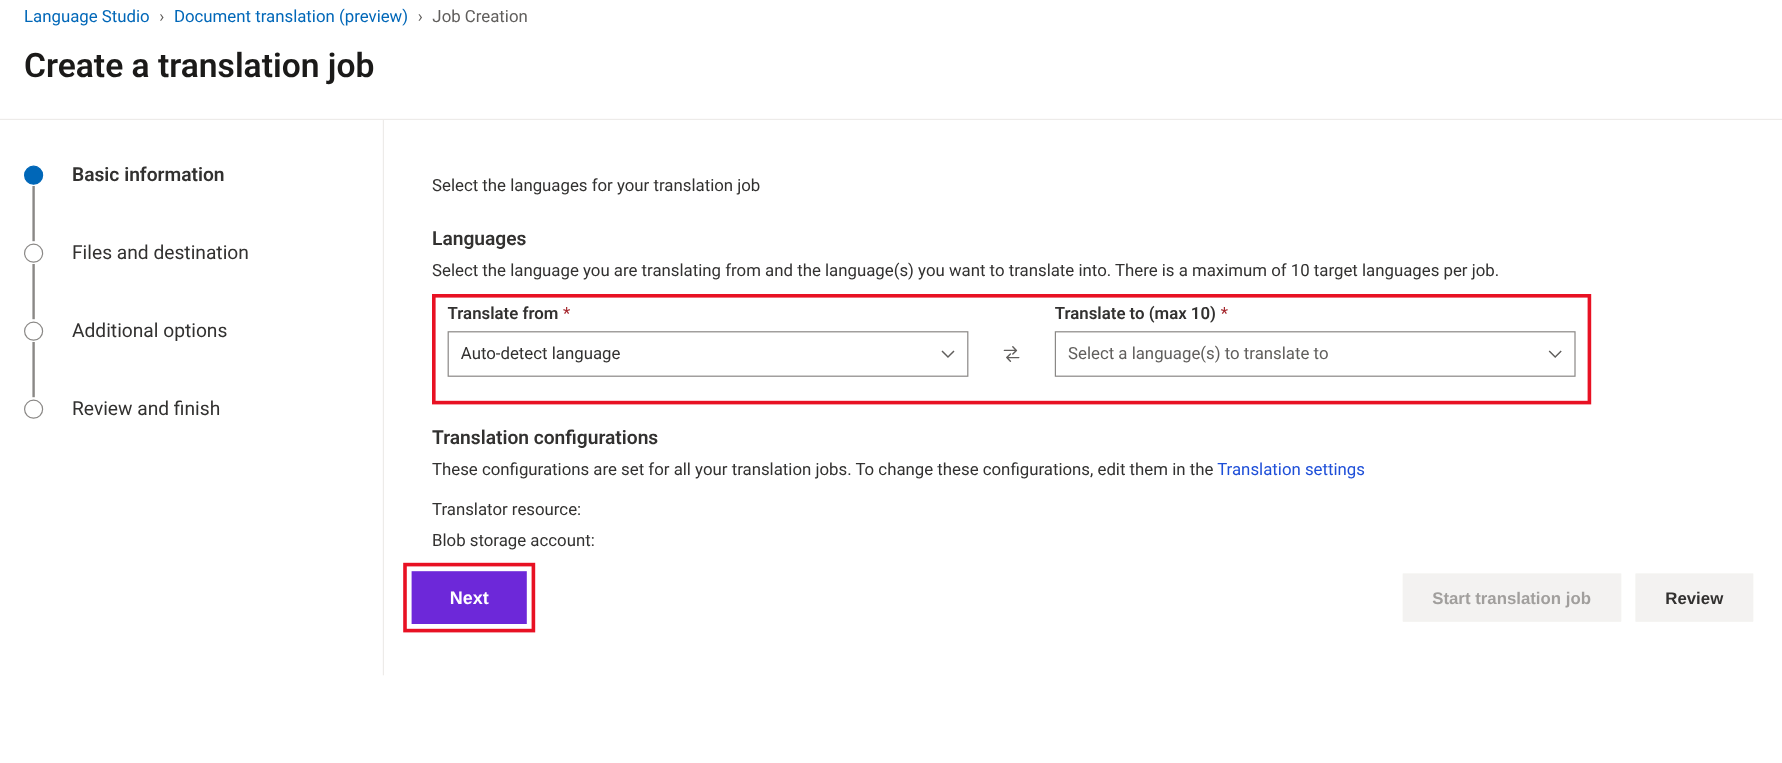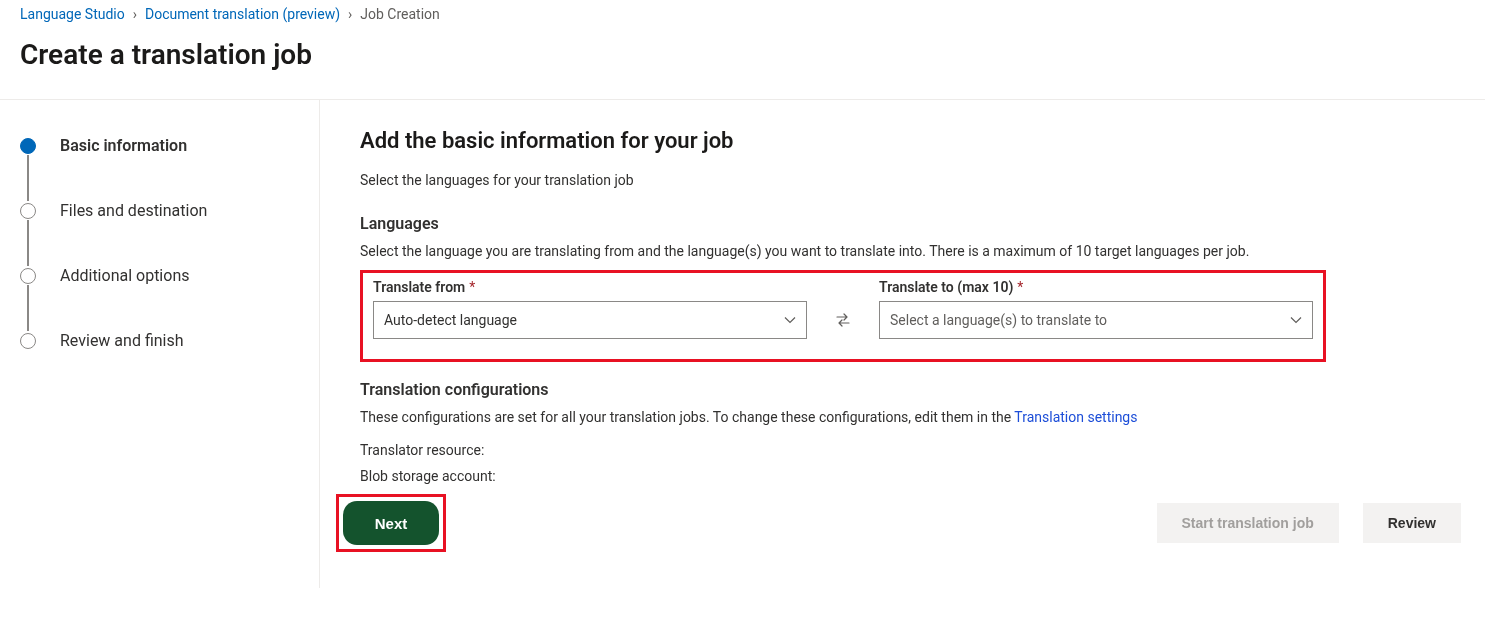--- a/index.html
+++ b/index.html
@@ -71,25 +71,25 @@
     display: flex; align-items: center; justify-content: space-between;
     padding: 0 12px 16px 0; margin-top: 10px;
   }
   .footer-bar .left { margin-left: -24px; }
   .next-wrap { border: 3px solid #e81123; padding: 4px; display:inline-block; }
   .btn {
     display: inline-flex; align-items: center; justify-content: center;
     height: 44px; padding: 0 24px; font-size: 15px; font-weight: 600;
     border: 1px solid transparent; cursor: pointer; user-select:none;
   }
-  .btn-primary { background: #14532d; color: #fff; min-width: 96px; border-radius: 14px; }
+  .btn-primary { background: #6d28d9; color: #fff; min-width: 96px; }
   .btn-secondary { background: #f3f2f1; color: #323130; border-color: #f3f2f1; height: 40px; font-size:14px; }
   .btn-secondary.disabled { color: #a19f9d; cursor: default; }
   .chevron-icon { width: 12px; height: 12px; }
-  .footer-right { display:flex; gap: 24px; align-items:center; }
+  .footer-right { display:flex; gap: 12px; align-items:center; }
 </style>
 </head>
 <body>
 
 <div class="page">
 
   <div class="header-area">
     <nav class="breadcrumb">
       <a>Language Studio</a>
       <span class="chev">›</span>
@@ -120,21 +120,20 @@
         <span class="label">Additional options</span>
       </div>
       <div class="connector"></div>
       <div class="step">
         <span class="dot"></span>
         <span class="label">Review and finish</span>
       </div>
     </aside>
 
     <main class="main">
-      <h2 class="section-title">Add the basic information for your job</h2>
       <p class="section-sub">Select the languages for your translation job</p>
 
       <h3 class="group-title">Languages</h3>
       <p class="group-desc">Select the language you are translating from and the language(s) you want to translate into. There is a maximum of 10 target languages per job.</p>
 
       <div class="lang-row-wrapper">
         <div class="lang-row">
           <div class="field">
             <label class="field-label">
               <span>Translate from</span><span class="req">*</span>

